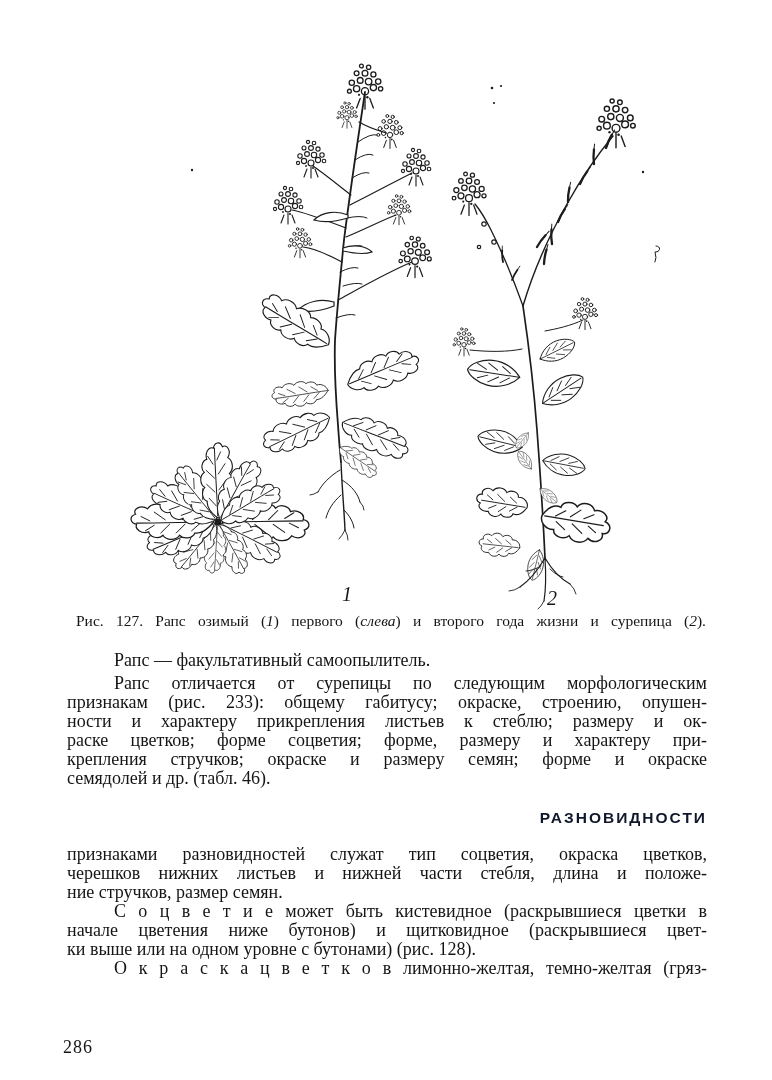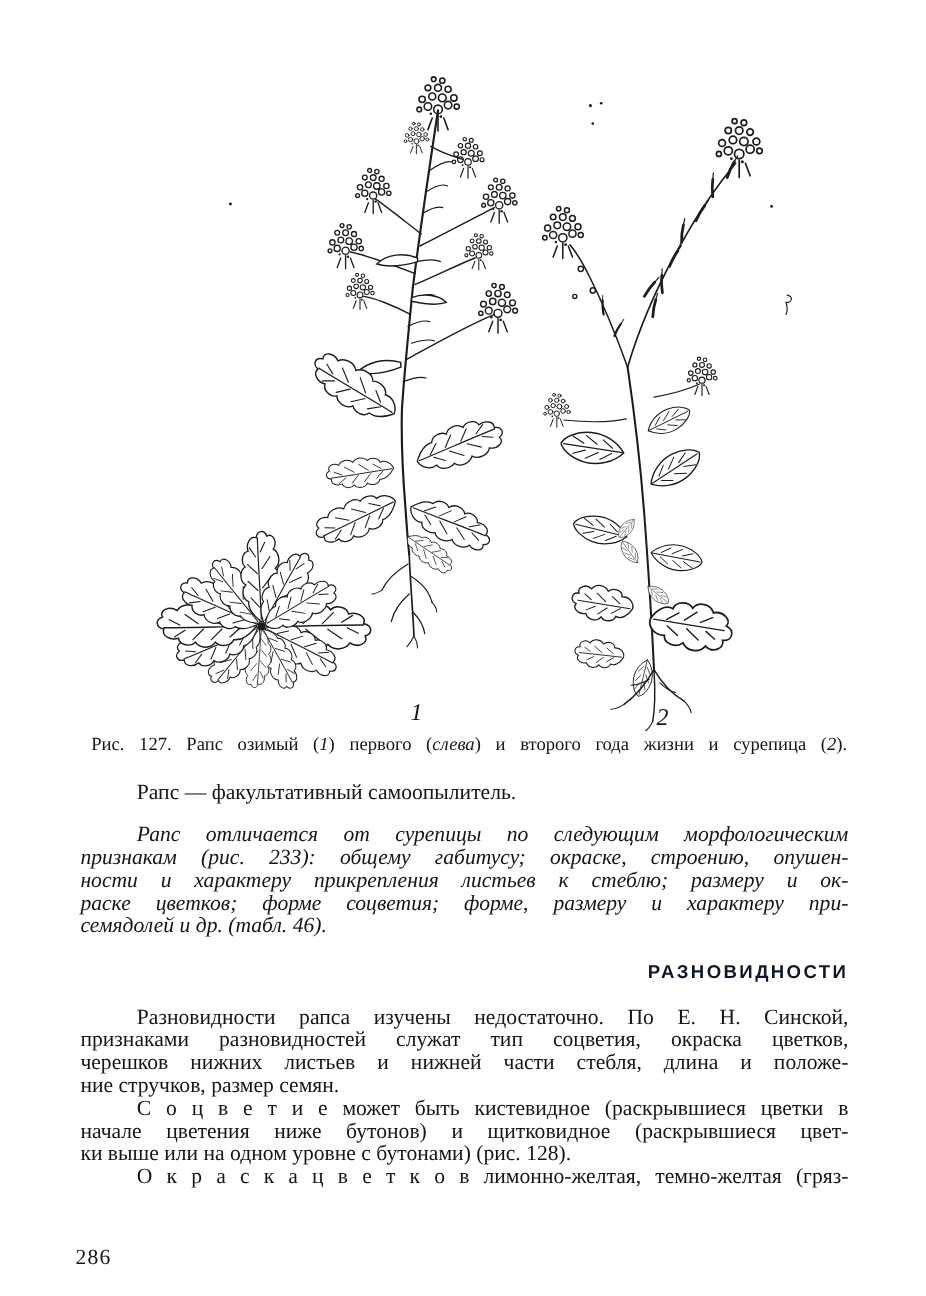--- a/index.html
+++ b/index.html
@@ -20,21 +20,21 @@
     text-align:justify;text-align-last:justify;white-space:normal;color:#151515;
   }
   .caption i{font-style:italic;}
   .textblock{
     position:absolute;left:67px;top:651px;width:640px;
     font-size:18px;line-height:19px;color:#151515;
   }
   .para .line{text-align:justify;text-align-last:justify;}
   .para .line.last{text-align-last:left;}
   .para .line.first{text-indent:47px;}
-  .sec-1{margin-top:16px;font-style:italic;}
+  .sec-1{margin-top:4px;}
   .section-heading{
     margin:20px 0 17px 0;text-align:right;
     font-family:"Liberation Sans",sans-serif;font-weight:bold;
     font-size:15.5px;line-height:20px;letter-spacing:2px;color:#0f172a;
   }
   .page-number{
     position:absolute;left:63px;top:1013px;font-size:18px;letter-spacing:1px;color:#151515;margin-top:24px;
   }
 </style>
 </head>
@@ -202,25 +202,25 @@
 
   <div class="textblock" id="textblock">
       <div class="para sec-0">
         <div class="line first last">Рапс — факультативный самоопылитель.</div>
       </div>
       <div class="para sec-1">
         <div class="line first">Рапс отличается от сурепицы по следующим морфологическим</div>
         <div class="line">признакам (рис. 233): общему габитусу; окраске, строению, опушен-</div>
         <div class="line">ности и характеру прикрепления листьев к стеблю; размеру и ок-</div>
         <div class="line">раске цветков; форме соцветия; форме, размеру и характеру при-</div>
+        <div class="line">крепления стручков; окраске и размеру семян; форме и окраске</div>
         <div class="line last">семядолей и др. (табл. 46).</div>
       </div>
       <div class="section-heading sec-2">РАЗНОВИДНОСТИ</div>
       <div class="para sec-3">
-        <div class="line first">Разновидности рапса изучены недостаточно. По Е. Н. Синской,</div>
         <div class="line">признаками разновидностей служат тип соцветия, окраска цветков,</div>
         <div class="line">черешков нижних листьев и нижней части стебля, длина и положе-</div>
         <div class="line last">ние стручков, размер семян.</div>
       </div>
       <div class="para sec-4">
         <div class="line first">С о ц в е т и е может быть кистевидное (раскрывшиеся цветки в</div>
         <div class="line">начале цветения ниже бутонов) и щитковидное (раскрывшиеся цвет-</div>
         <div class="line last">ки выше или на одном уровне с бутонами) (рис. 128).</div>
       </div>
       <div class="para sec-5">

